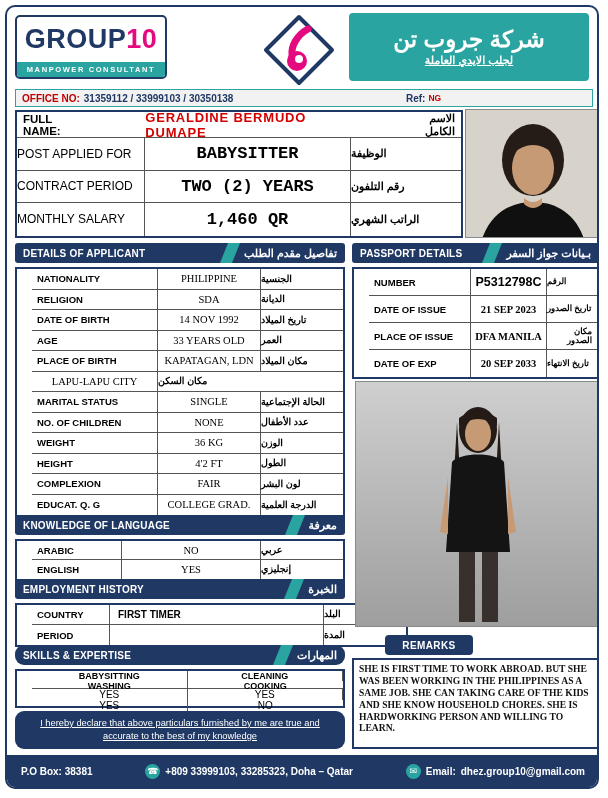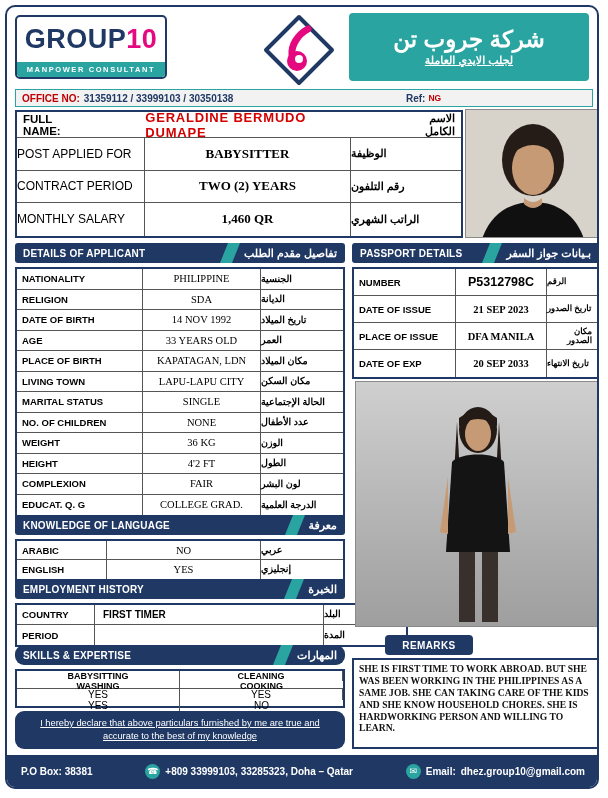--- a/index.html
+++ b/index.html
@@ -30,35 +30,35 @@
 
   
   .name-table{position:absolute;left:8px;top:103px;width:448px;height:128px;border:2px solid var(--navy);background:#fff;}
   .name-row1{height:26px;display:flex;align-items:center;border-bottom:1px solid var(--grid);gap:48px;}
   .fn-label{font-size:11.5px;font-weight:bold;margin-left:6px;}
   .fn-value{font-size:13px;font-weight:bold;color:#d40000;letter-spacing:.8px;margin-left:10px;}
   .fn-arabic{margin-left:auto;margin-right:6px;font-weight:bold;font-size:11px;}
   .name-grid-row{height:32.5px;display:grid;grid-template-columns:128px 1fr 110px;border-bottom:1px solid var(--grid);}
   .name-grid-row:last-child{border-bottom:none;}
   .ngl{border-right:1px solid var(--grid);display:flex;align-items:center;padding-left:0;font-size:12px;}
-  .ngv{border-right:1px solid var(--grid);display:flex;align-items:center;justify-content:center;font-family:Liberation Serif, serif;font-weight:bold;font-size:13px;}
+  .ngv{border-right:1px solid var(--grid);display:flex;align-items:center;justify-content:center;font-family:Liberation Mono, monospace;font-weight:bold;font-size:17px;}
   .nga{display:flex;align-items:center;justify-content:flex-end;padding-right:6px;font-weight:bold;font-size:11px;}
 
   
   .photo-passport{position:absolute;left:458px;top:102px;width:134px;height:129px;border:1px solid #8a8a8a;overflow:hidden;}
   .photo-full{position:absolute;left:348px;top:374px;width:244px;height:246px;border:1px solid #8a8a8a;overflow:hidden;}
 
   
   .sec-hdr{position:absolute;height:20px;background:var(--navy);border-radius:3px;display:flex;align-items:center;color:#fff;overflow:hidden;}
   .sec-en{font-size:10px;font-weight:bold;margin-left:8px;letter-spacing:.2px;white-space:nowrap;}
   .sec-stripe{margin-left:auto;width:12px;height:140%;background:var(--teal);transform:skewX(-22deg);flex:0 0 auto;}
   .sec-ar{font-size:11px;font-weight:bold;margin:0 8px;white-space:nowrap;}
 
   
-  .tbl{position:absolute;border:2px solid var(--navy);background:#fff;}
+  .tbl{position:absolute;border:2px solid var(--navy);background:#fff;padding-left:15px;}
   .trow{display:grid;border-bottom:1px solid var(--grid);}
   .trow:last-child{border-bottom:none;}
   .cl{border-right:1px solid var(--grid);display:flex;align-items:center;padding-left:5px;font-size:9.5px;font-weight:bold;}
   .cv{border-right:1px solid var(--grid);display:flex;align-items:center;justify-content:center;font-family:var(--serif);font-size:10.5px;}
   .ca{display:flex;align-items:center;justify-content:flex-end;padding-right:5px;font-size:9.5px;font-weight:bold;text-align:right;line-height:1.1;}
 
   .details-table{left:8px;top:260px;width:330px;}
   .details-table .trow{grid-template-columns:126px 1fr 82px;height:20.5px;}
 
   .lang-table{left:8px;top:532px;width:330px;}
@@ -190,21 +190,20 @@
       <span class="cl">AGE</span>
       <span class="cv">33 YEARS OLD</span>
       <span class="ca" dir="rtl">العمر</span>
     </div>
     <div class="trow">
       <span class="cl">PLACE OF BIRTH</span>
       <span class="cv">KAPATAGAN, LDN</span>
       <span class="ca" dir="rtl">مكان الميلاد</span>
     </div>
     <div class="trow">
-      <span class="cl">LIVING TOWN</span>
       <span class="cv">LAPU-LAPU CITY</span>
       <span class="ca" dir="rtl">مكان السكن</span>
     </div>
     <div class="trow">
       <span class="cl">MARITAL STATUS</span>
       <span class="cv">SINGLE</span>
       <span class="ca" dir="rtl">الحالة الإجتماعية</span>
     </div>
     <div class="trow">
       <span class="cl">NO. OF CHILDREN</span>

